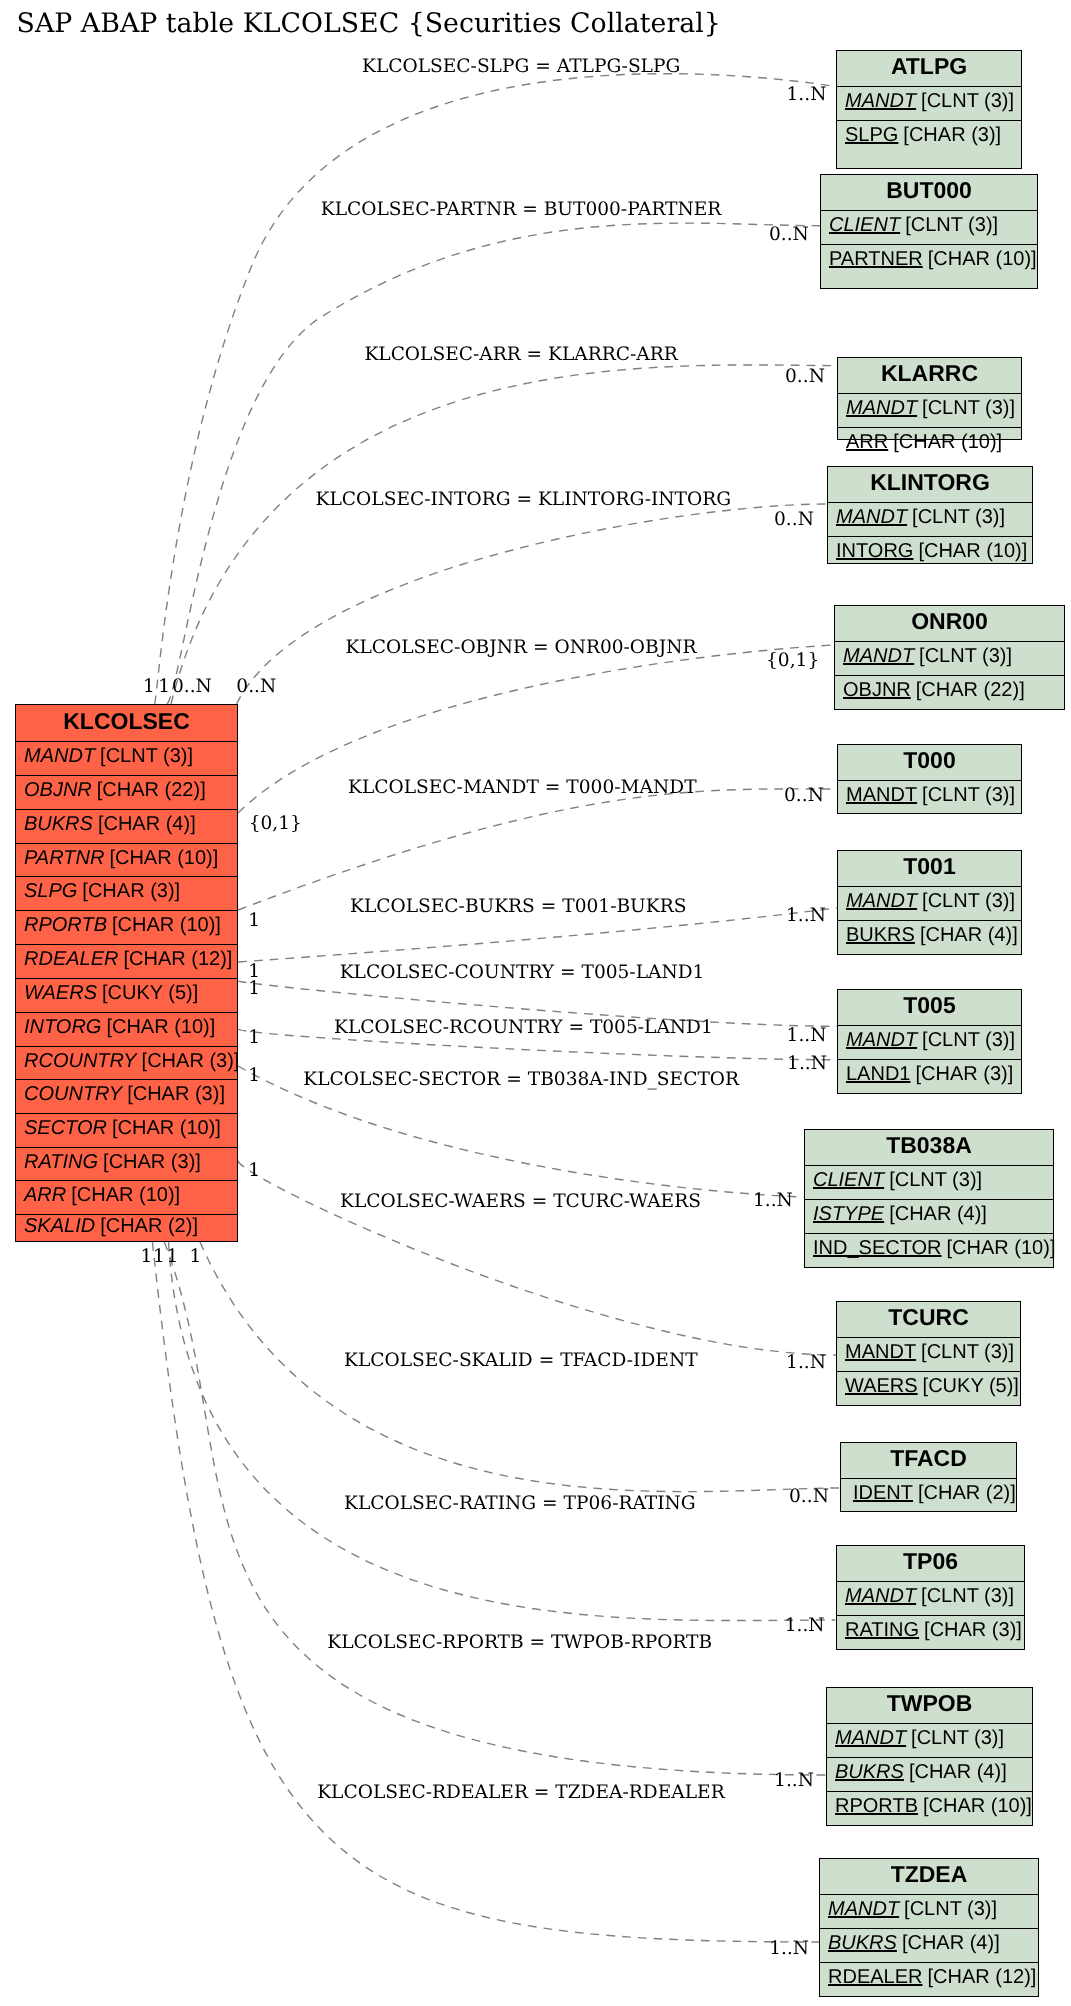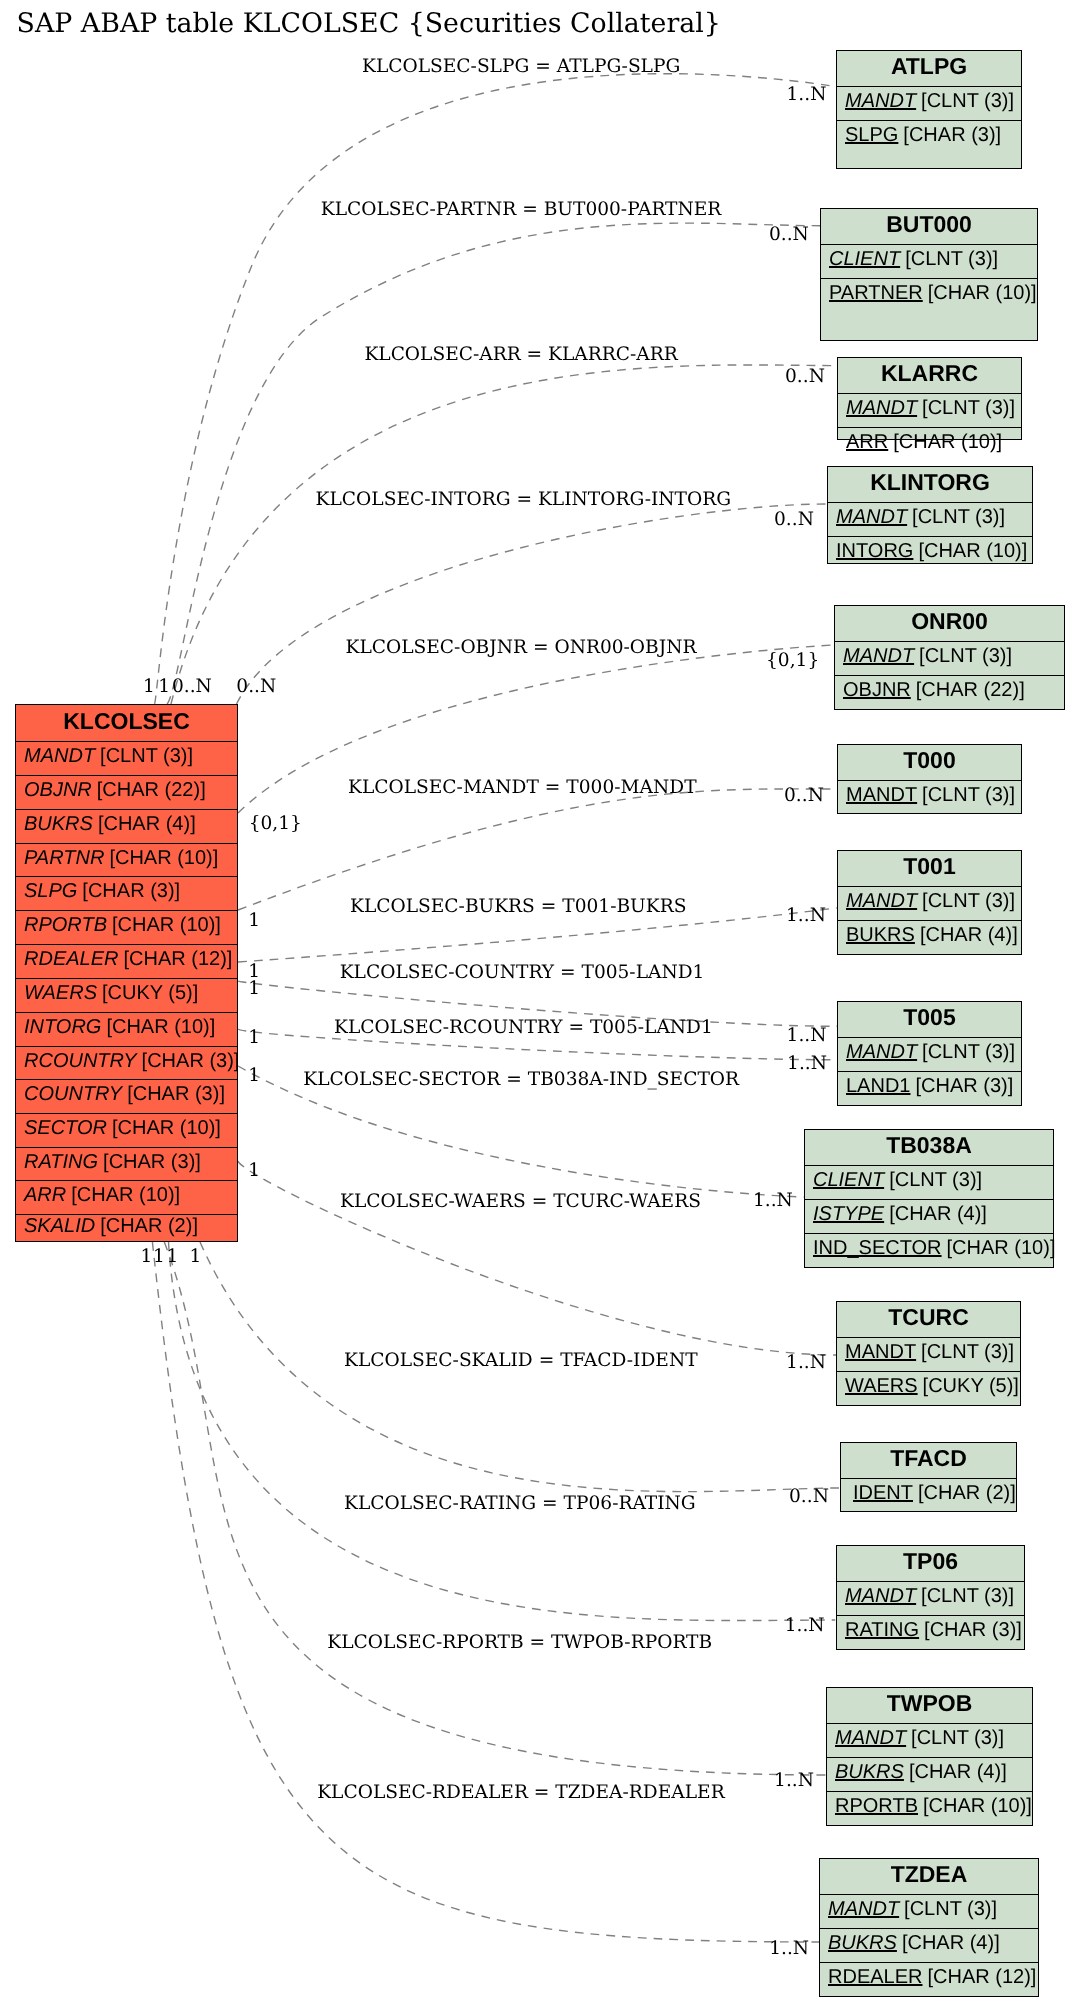--- a/index.html
+++ b/index.html
@@ -84,21 +84,21 @@
     </div>
 <div class="ent" style="left:836px;top:50px;width:186px;height:119px;">
       <div class="fill"></div>
       <div class="hdr" style="top:4.95px;">ATLPG</div>
       <div class="row" style="top:41.02px;"><span class="fname un it">MANDT</span><span class="ftype">[CLNT (3)]</span></div>
       <div class="row" style="top:75.28px;"><span class="fname un">SLPG</span><span class="ftype">[CHAR (3)]</span></div>
       <div class="sep" style="top:35.75px;"></div>
       <div class="sep" style="top:70.0px;"></div>
       <div class="frame"></div>
     </div>
-<div class="ent" style="left:820px;top:208px;width:218px;height:133px;">
+<div class="ent" style="left:820px;top:174px;width:218px;height:115px;">
       <div class="fill"></div>
       <div class="hdr" style="top:4.95px;">BUT000</div>
       <div class="row" style="top:41.02px;"><span class="fname un it">CLIENT</span><span class="ftype">[CLNT (3)]</span></div>
       <div class="row" style="top:75.28px;"><span class="fname un">PARTNER</span><span class="ftype">[CHAR (10)]</span></div>
       <div class="sep" style="top:35.75px;"></div>
       <div class="sep" style="top:70.0px;"></div>
       <div class="frame"></div>
     </div>
 <div class="ent" style="left:837px;top:327px;width:185px;height:83px;margin-top:30px;">
       <div class="fill"></div>
@@ -136,21 +136,21 @@
     </div>
 <div class="ent" style="left:837px;top:850px;width:185px;height:105px;">
       <div class="fill"></div>
       <div class="hdr" style="top:4.95px;">T001</div>
       <div class="row" style="top:41.02px;"><span class="fname un it">MANDT</span><span class="ftype">[CLNT (3)]</span></div>
       <div class="row" style="top:75.28px;"><span class="fname un">BUKRS</span><span class="ftype">[CHAR (4)]</span></div>
       <div class="sep" style="top:35.75px;"></div>
       <div class="sep" style="top:70.0px;"></div>
       <div class="frame"></div>
     </div>
-<div class="ent" style="left:837px;top:989px;width:185px;height:105px;margin-top:12px;">
+<div class="ent" style="left:837px;top:989px;width:185px;height:105px;">
       <div class="fill"></div>
       <div class="hdr" style="top:4.95px;">T005</div>
       <div class="row" style="top:41.02px;"><span class="fname un it">MANDT</span><span class="ftype">[CLNT (3)]</span></div>
       <div class="row" style="top:75.28px;"><span class="fname un">LAND1</span><span class="ftype">[CHAR (3)]</span></div>
       <div class="sep" style="top:35.75px;"></div>
       <div class="sep" style="top:70.0px;"></div>
       <div class="frame"></div>
     </div>
 <div class="ent" style="left:804px;top:1129px;width:250px;height:139px;">
       <div class="fill"></div>

